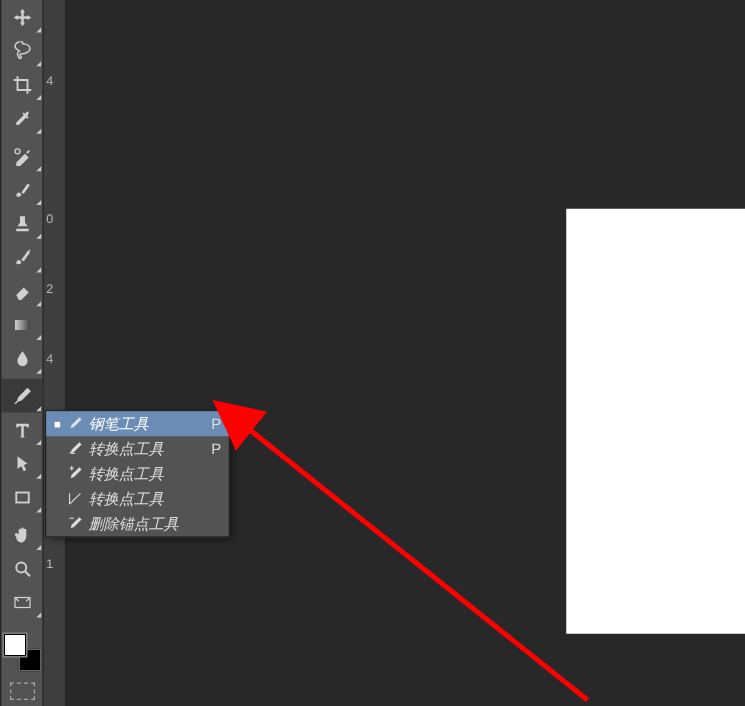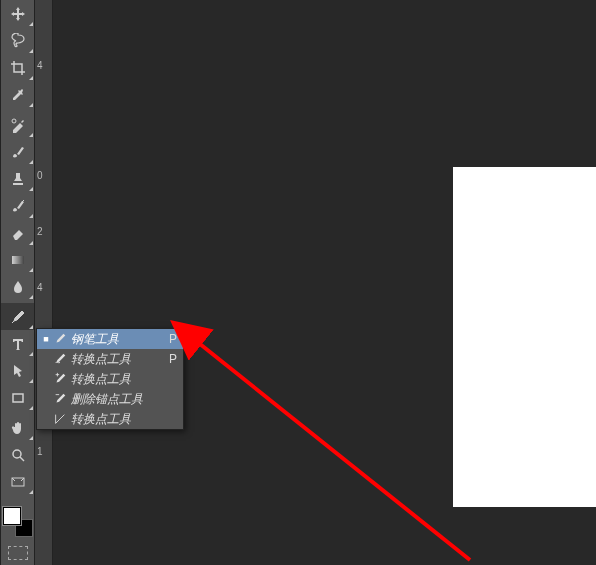--- a/index.html
+++ b/index.html
@@ -298,35 +298,35 @@
           <path d="M3 3h4M5 1v4" stroke="#e0e0e0"></path>
         </svg>
       </span>
     <span class="fi-label">转换点工具</span>
     <span class="fi-short"></span>
   </div>
   <div class="flyout-item">
     <span class="fi-dot"></span>
     <span class="fi-icon">
         <svg width="14" height="14" viewBox="0 0 16 16">
+          <path d="M3 13L13 3M3 3v10" stroke="#e0e0e0" fill="none"></path>
+        </svg>
+      </span>
+    <span class="fi-label">转换点工具</span>
+    <span class="fi-short"></span>
+  </div>
+  <div class="flyout-item">
+    <span class="fi-dot"></span>
+    <span class="fi-icon">
+        <svg width="14" height="14" viewBox="0 0 16 16">
           <path d="M12 2l2 2-7 7-3 1 1-3z" fill="#e0e0e0"></path>
           <path d="M3 3h4" stroke="#e0e0e0"></path>
         </svg>
       </span>
     <span class="fi-label">删除锚点工具</span>
-    <span class="fi-short"></span>
-  </div>
-  <div class="flyout-item">
-    <span class="fi-dot"></span>
-    <span class="fi-icon">
-        <svg width="14" height="14" viewBox="0 0 16 16">
-          <path d="M3 13L13 3M3 3v10" stroke="#e0e0e0" fill="none"></path>
-        </svg>
-      </span>
-    <span class="fi-label">转换点工具</span>
     <span class="fi-short"></span>
   </div>
 </div>
 
 <svg class="arrow-svg">
   <defs>
     <marker id="ah" markerWidth="10" markerHeight="10" refX="2" refY="5" orient="auto">
       <path d="M0 0L10 5L0 10z" fill="#ff0000"></path>
     </marker>
   </defs>

